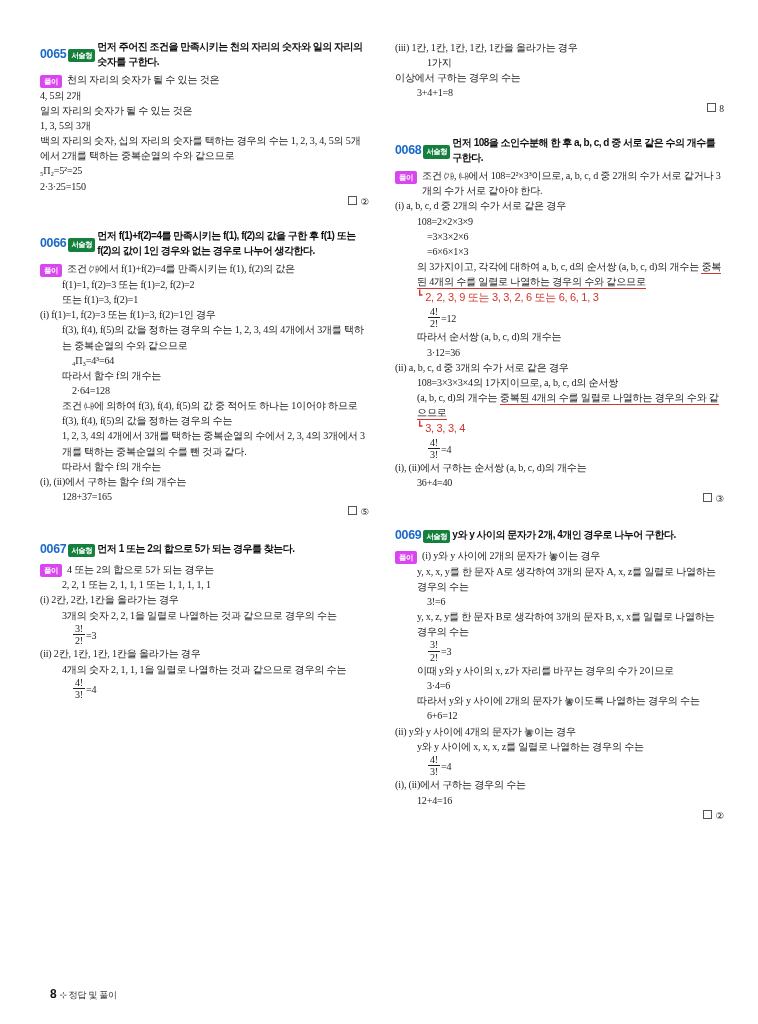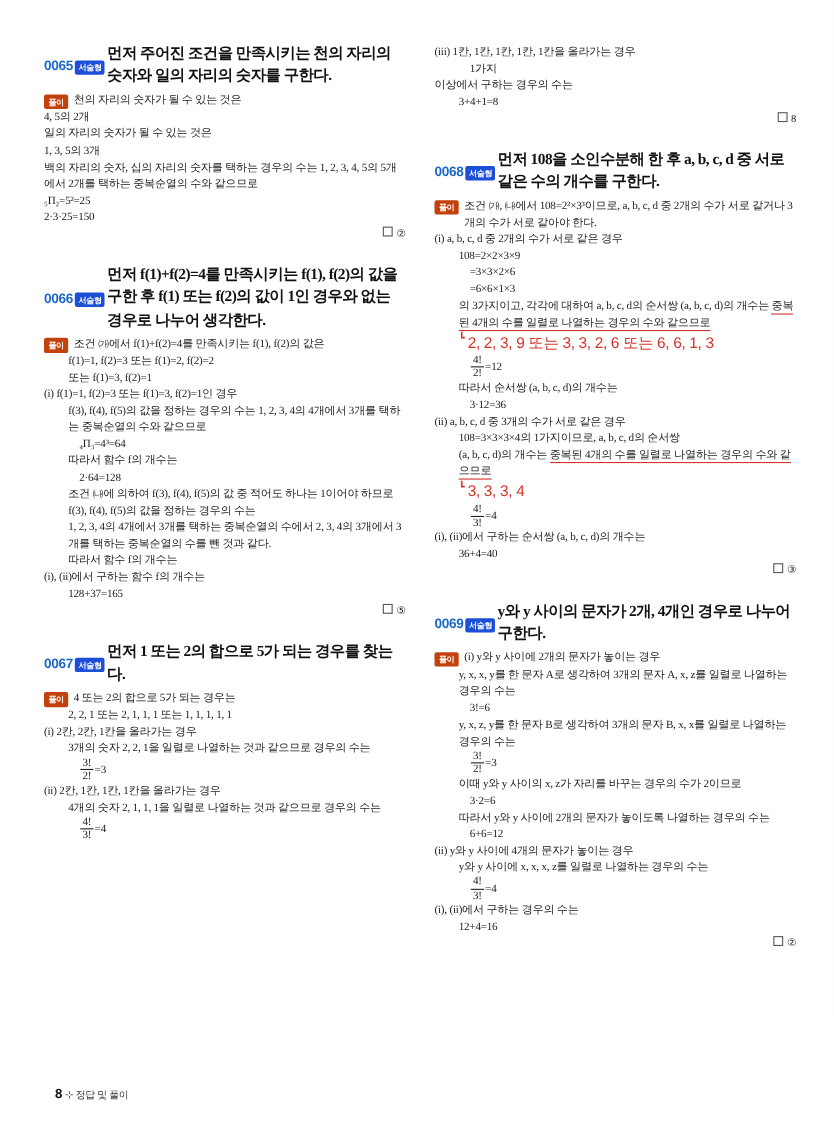--- a/index.html
+++ b/index.html
@@ -39,47 +39,47 @@
     color:#1a69c9;
     font-weight:bold;
     font-size:12.4px;
     font-family:"Liberation Sans", sans-serif;
     letter-spacing:-0.3px;
     flex:none;
   }
   .tag{
     flex:none;
     display:inline-block;
-    background:#1d4ed8;
+    background:#15803d;
     color:#ffffff;
     font-family:"Liberation Sans", sans-serif;
     font-size:7.4px;
     font-weight:bold;
     padding:1px 3px;
     border-radius:2px;
     margin-top:2.5px;
     letter-spacing:-0.4px;
   }
   .head-text{
-    font-family:Liberation Serif, serif;
-    font-size:14px;
+    font-family:Liberation Sans, sans-serif;
+    font-size:10px;
     font-weight:bold;
     line-height:1.45;
     letter-spacing:-0.5px;
     color:#111;
   }
   .sol-head{
     display:flex;
     align-items:flex-start;
     gap:5px;
     margin-top:2px;
   }
   .sol-badge{
     flex:none;
-    background:#c2410c;
+    background:#d946ef;
     color:#fff;
     font-family:"Liberation Sans", sans-serif;
     font-size:7.4px;
     font-weight:bold;
     padding:1px 4px;
     border-radius:2px;
     margin-top:2.5px;
     letter-spacing:-0.4px;
   }
   .body-text{
@@ -108,21 +108,21 @@
     display:inline-block;
     text-align:center;
     vertical-align:-0.55em;
     line-height:1.12;
     margin:0 1px;
   }
   .frac .num{display:block;border-bottom:1px solid #222;padding:0 2px;}
   .frac .den{display:block;padding:0 2px;}
   .under-note{
     color:#d3342b;
-    font-size:14px;
+    font-size:11px;
     letter-spacing:-0.3px;
     font-family:"Liberation Sans", sans-serif;
     white-space:nowrap;
   }
   .note-row{
     display:flex;
     align-items:flex-start;
     gap:3px;
     margin-left:22px;
   }
@@ -317,21 +317,21 @@
           <p class="line ind2">y, x, x, y를 한 문자 A로 생각하여 3개의 문자 A, x, z를 일렬로 나열하는 경우의 수는</p>
           <p class="line ind3">3!=6</p>
           <p class="line ind2">y, x, z, y를 한 문자 B로 생각하여 3개의 문자 B, x, x를 일렬로 나열하는 경우의 수는</p>
           <p class="line ind3">
             <span class="frac">
               <span class="num">3!</span>
               <span class="den">2!</span>
             </span><span>=3</span>
           </p>
           <p class="line ind2">이때 y와 y 사이의 x, z가 자리를 바꾸는 경우의 수가 2이므로</p>
-          <p class="line ind3">3·2=6</p>
+          <p class="line ind3">3·4=6</p>
           <p class="line ind2">따라서 y와 y 사이에 2개의 문자가 놓이도록 나열하는 경우의 수는</p>
           <p class="line ind3">6+6=12</p>
           <p class="line">(ii) y와 y 사이에 4개의 문자가 놓이는 경우</p>
           <p class="line ind2">y와 y 사이에 x, x, x, z를 일렬로 나열하는 경우의 수는</p>
           <p class="line ind3">
             <span class="frac">
               <span class="num">4!</span>
               <span class="den">3!</span>
             </span><span>=4</span>
           </p>

